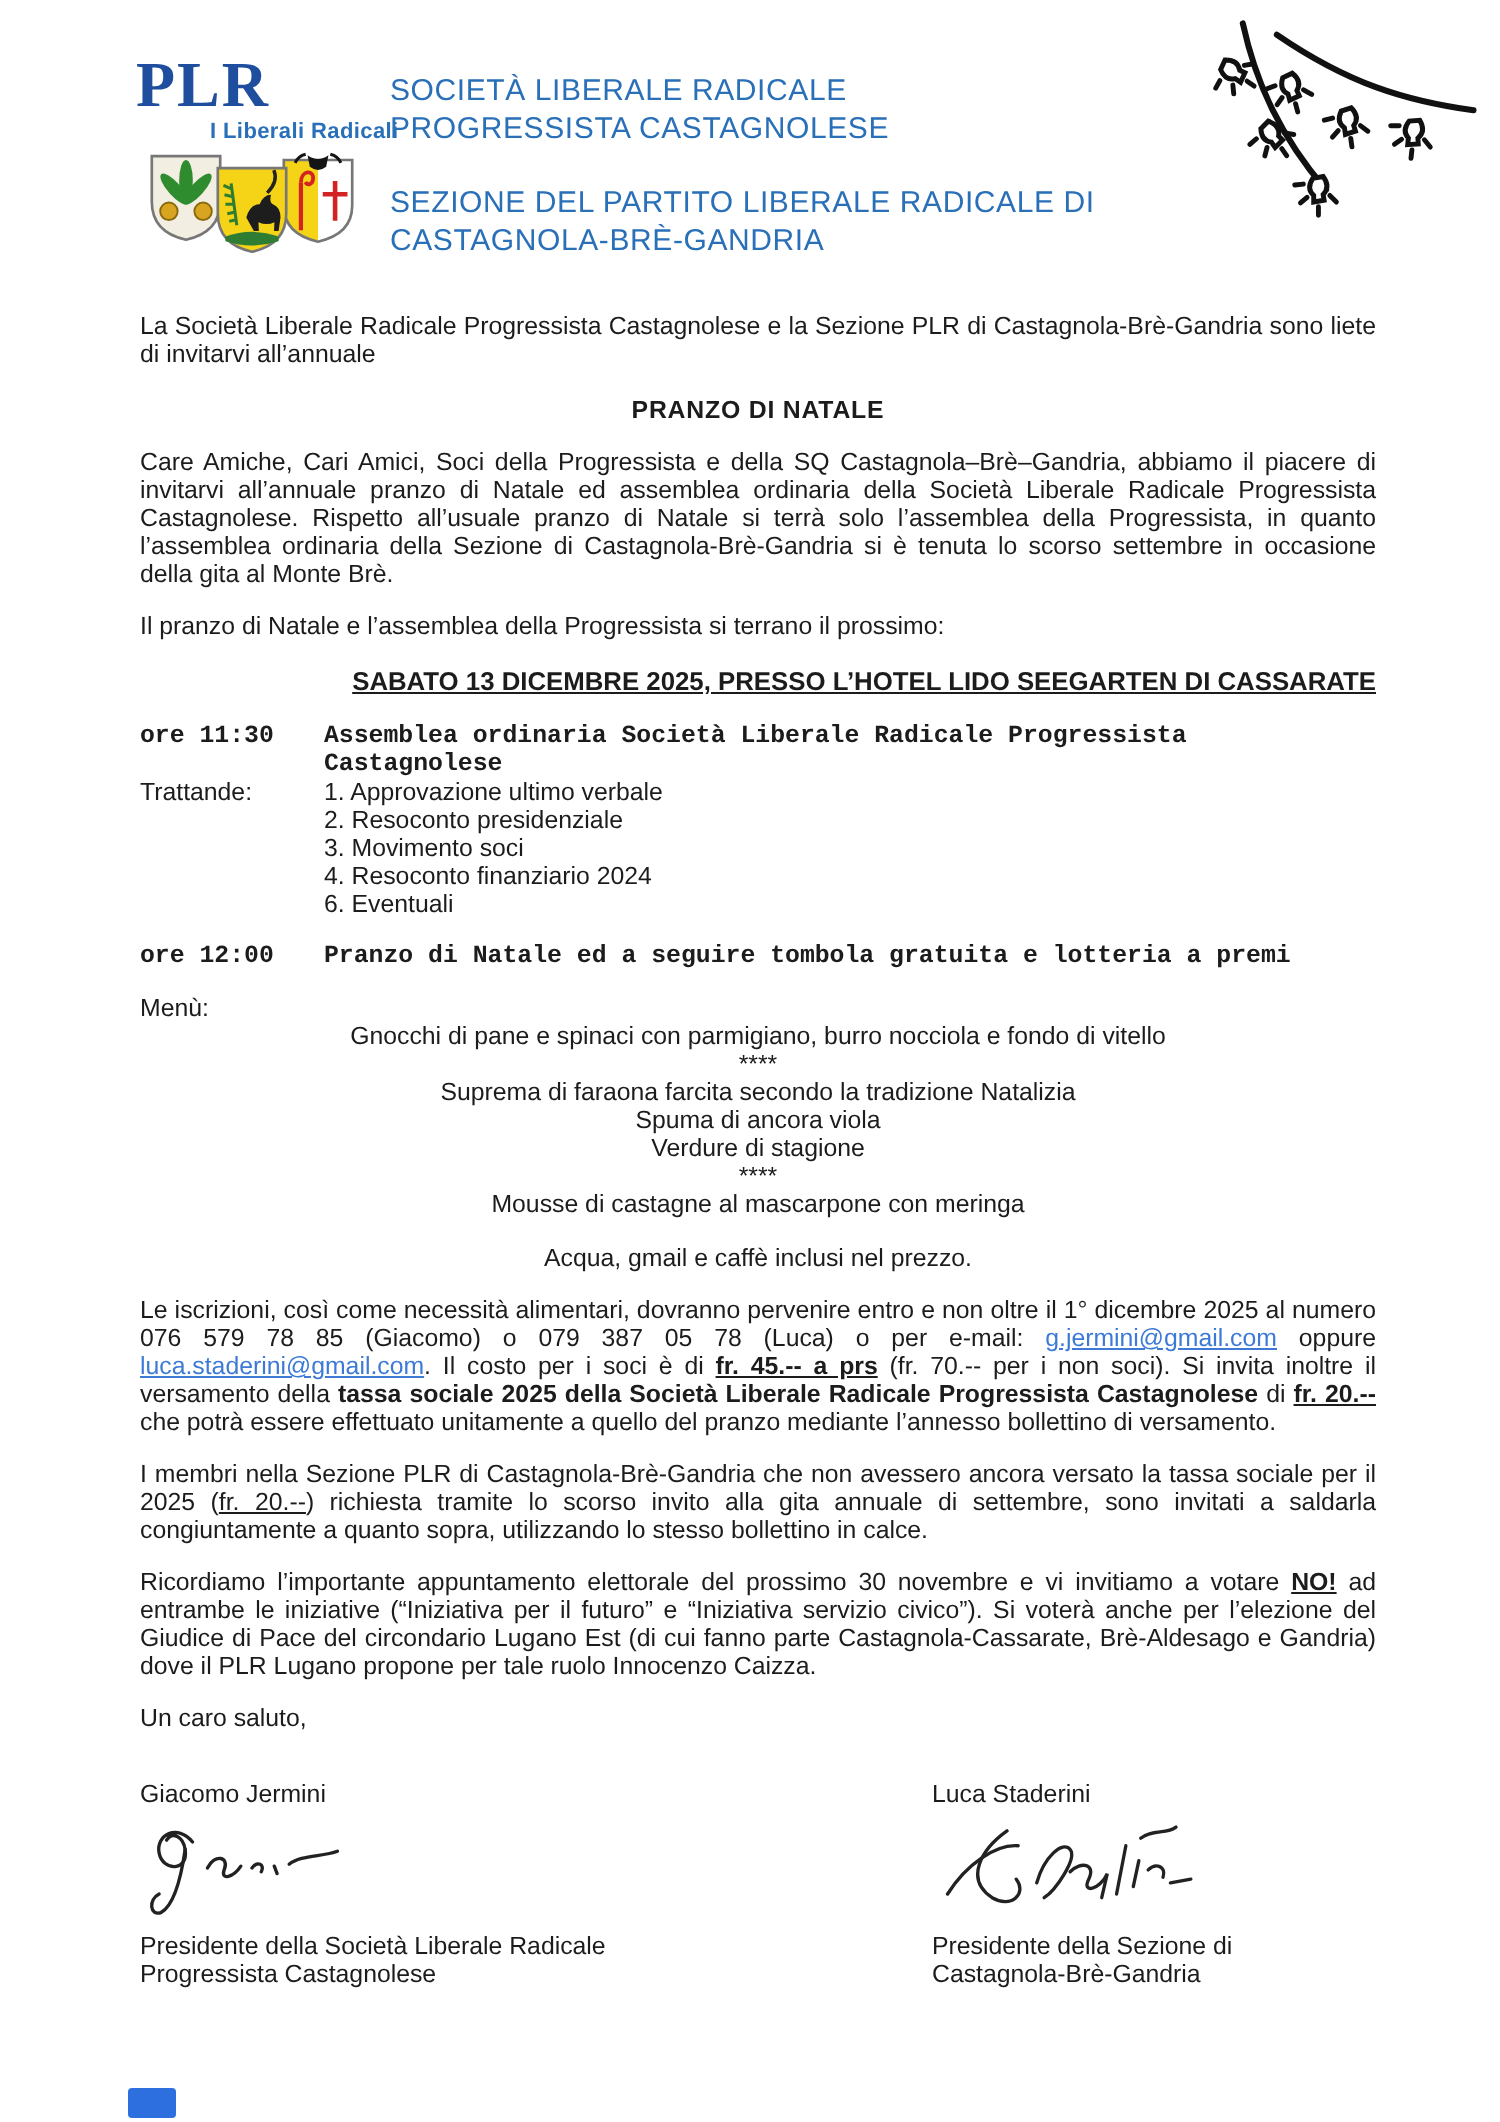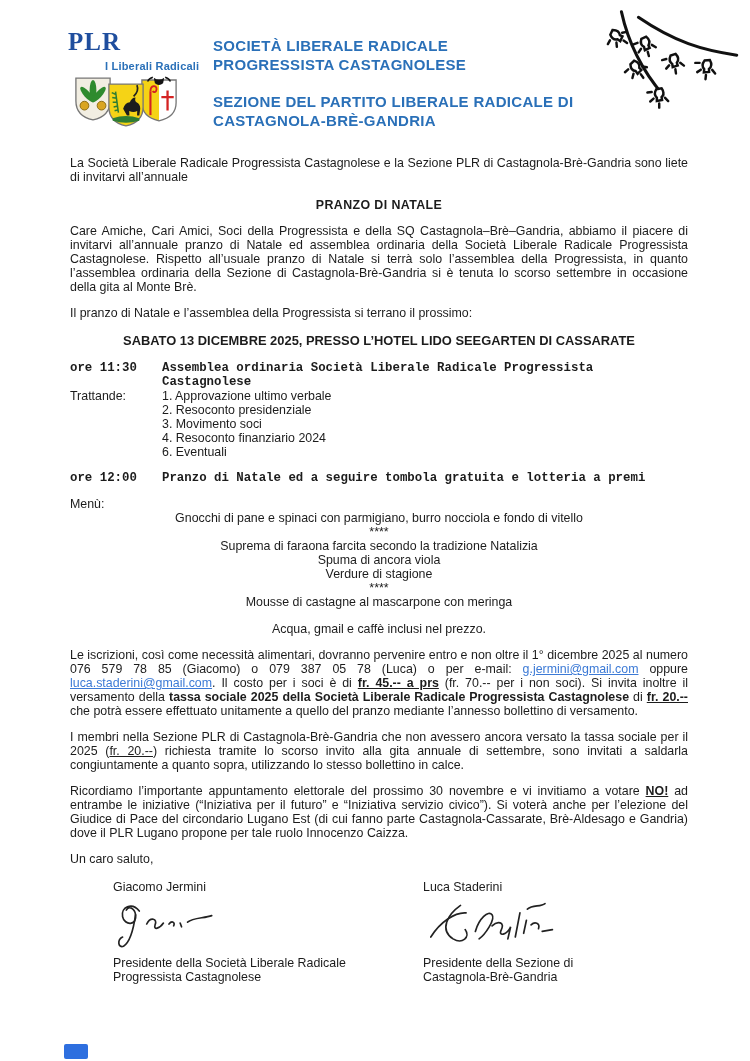--- a/index.html
+++ b/index.html
@@ -13,44 +13,44 @@
   }
   html,body{margin:0;padding:0;background:#ffffff;}
   .page{
     position:relative;width:750px;height:1061px;background:#fff;overflow:hidden;
     font-family:"Liberation Sans",sans-serif;color:var(--ink);
     font-size:12.4px;line-height:14px;
   }
   
   .logo-block{position:absolute;left:68px;top:26px;width:130px;}
   .logo-top{display:flex;align-items:flex-start;}
-  .plr-word{font-family:"Liberation Serif",serif;font-weight:bold;font-size:25px;line-height:32px;color:var(--logo-blue);letter-spacing:1px;}
+  .plr-word{font-family:"Liberation Serif",serif;font-weight:bold;font-size:32px;line-height:32px;color:var(--logo-blue);letter-spacing:1px;}
   .plr-flame{margin-left:2px;margin-top:-2px;}
   .plr-tagline{font-size:11px;font-weight:bold;color:var(--accent-blue);letter-spacing:0.2px;margin-top:1px;white-space:nowrap;margin-left:37px;}
   .crests{display:flex;align-items:flex-start;margin-top:3px;width:116px;justify-content:center;}
   .crest{flex:0 0 auto;}
   .crest-mid{margin:6px -5px 0;position:relative;z-index:2;}
-  .org-titles{position:absolute;left:213px;top:36px;color:var(--accent-blue);font-weight:bold;font-size:15px;line-height:19px;letter-spacing:0.3px;}
+  .org-titles{position:absolute;left:195px;top:36px;color:var(--accent-blue);font-weight:normal;font-size:15px;line-height:19px;letter-spacing:0.3px;}
   .org-name{margin-bottom:18px;}
   .lights{position:absolute;left:583px;top:6px;}
   
   .content{position:absolute;left:70px;top:156px;width:618px;}
   .blk{margin:0 0 12px 0;}
   .just{text-align:justify;}
   .bold{font-weight:bold;font-family:Liberation Mono, monospace;}
   .event-title{font-weight:bold;text-align:center;letter-spacing:0.4px;margin:14px 0 12px;}
-  .date-line{font-weight:bold;text-align:center;font-size:12.9px;margin:14px 0 13px;}
+  .date-line{font-weight:bold;text-align:right;text-decoration:underline;font-size:12.9px;margin:14px 0 13px;}
   .prog-row{display:grid;grid-template-columns:92px 1fr;}
   .prog-gap{height:12px;}
   .menu-row{display:grid;grid-template-columns:92px 1fr;}
   .menu-lines{grid-column:1 / 3;text-align:center;}
   .menu-note{grid-column:1 / 3;text-align:center;margin-top:13px;}
   a.link{color:var(--link-blue);text-decoration:underline;cursor:pointer;}
   
-  .sig-row{display:flex;justify-content:center;margin-top:14px;}
+  .sig-row{display:flex;justify-content:space-between;margin-top:24px;}
   .sig-col-left{width:310px;}
   .sig-col-right{width:222px;}
   .sig-name{margin-bottom:4px;}
   .sig-img{display:block;margin:2px 0 6px;}
   
   .footer-mark{position:absolute;left:64px;top:1044px;width:24px;height:15px;background:var(--mark-blue);border-radius:2px;}
   svg{display:block;}
 </style>
 </head>
 <body>

